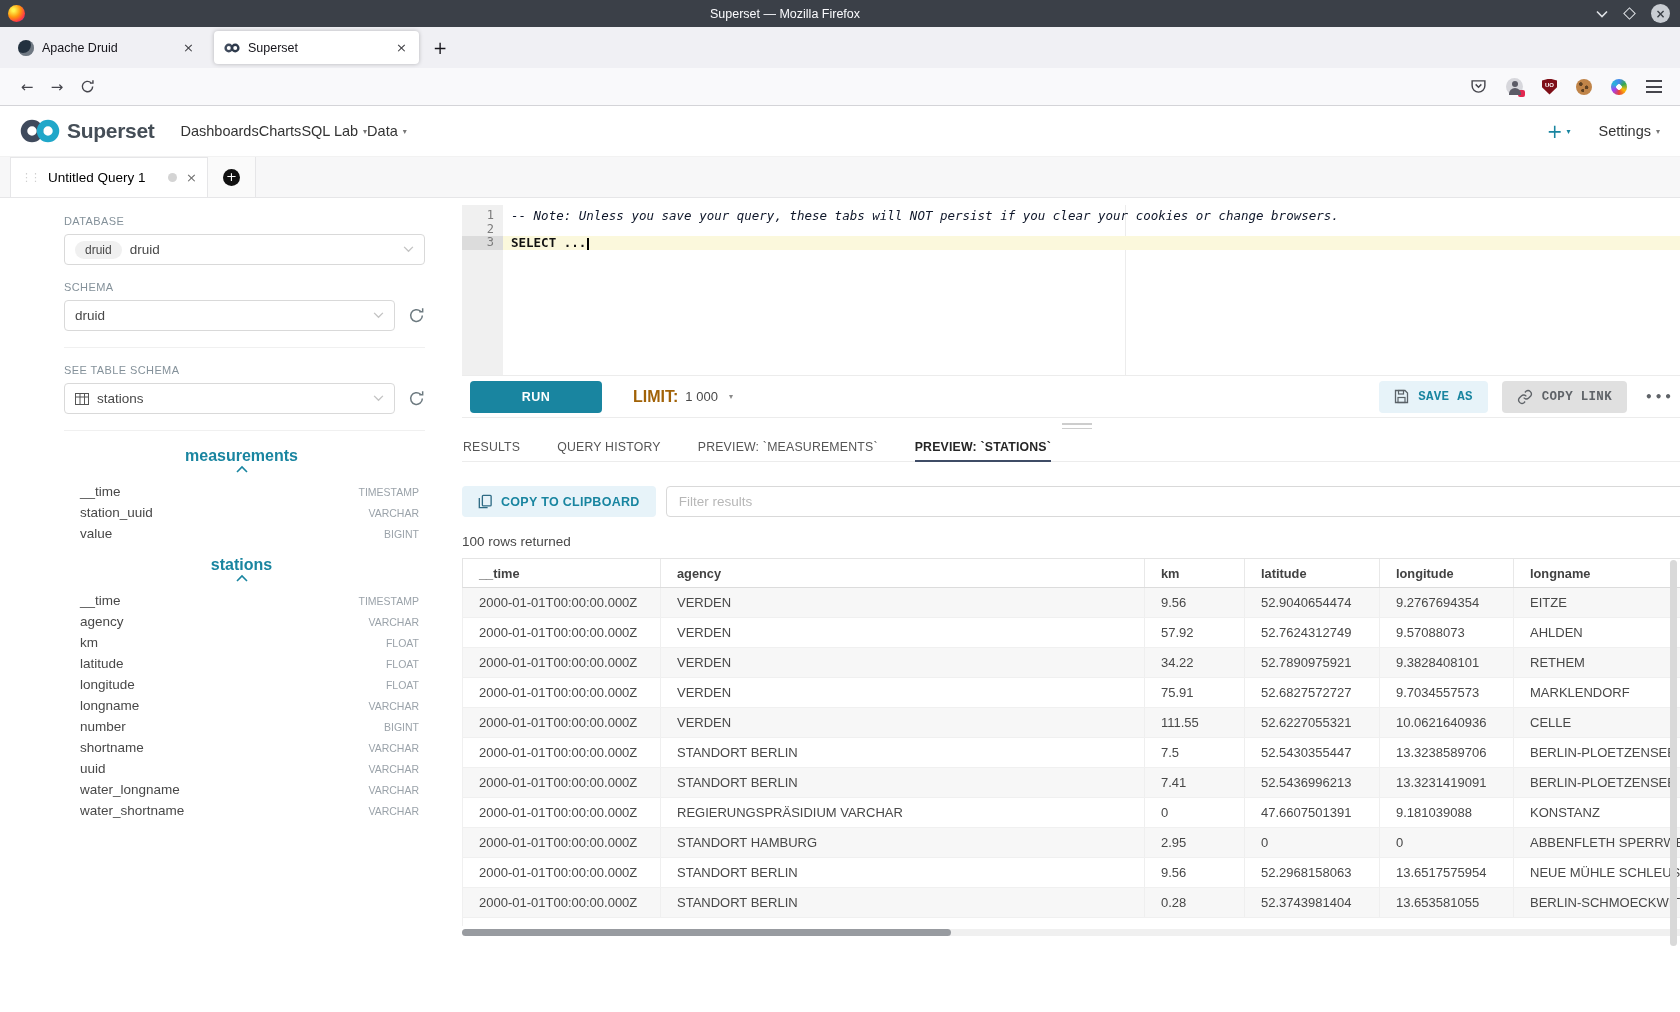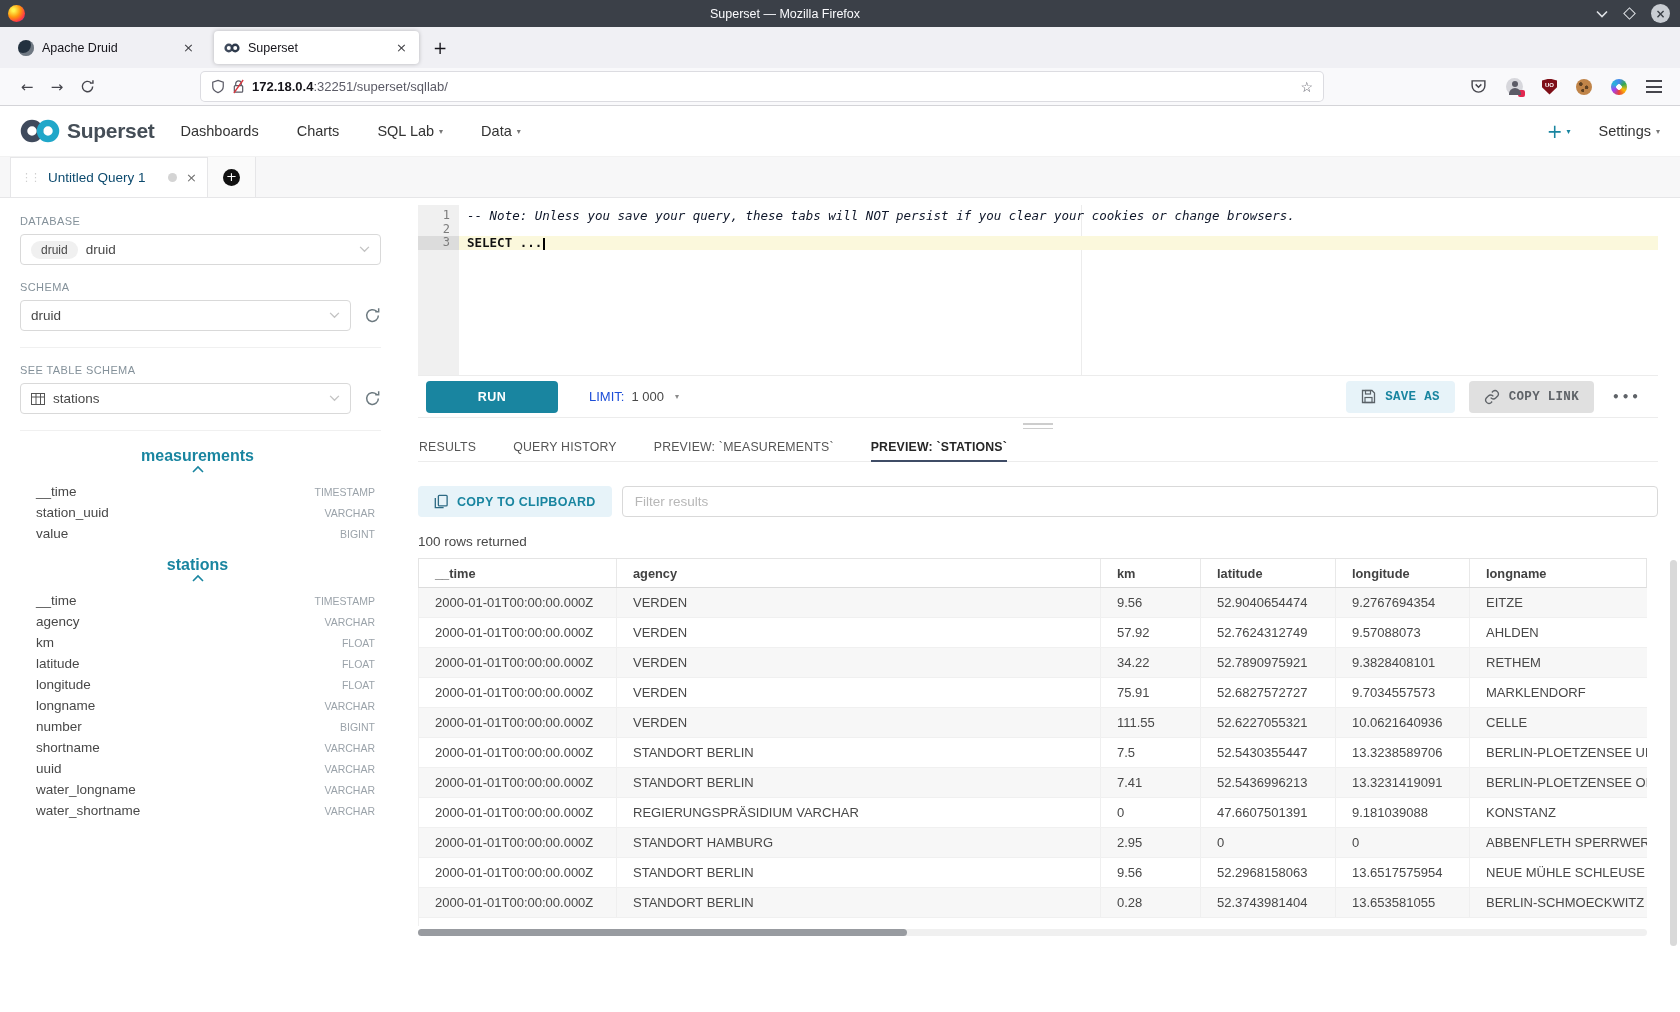--- a/index.html
+++ b/index.html
@@ -51,40 +51,40 @@
   .persona-ico::before { content:""; position:absolute; left:5.5px; top:3px; width:6px; height:6px; border-radius:50%; background:#5b5b66; }
   .persona-ico::after { content:""; position:absolute; left:2.5px; top:10px; width:12px; height:7px; border-radius:6px 6px 0 0; background:#5b5b66; }
   .persona-badge { position:absolute; right:-2px; bottom:-2px; width:7px; height:7px; background:#e22850; border-radius:2px; }
   .hamburger { display:flex; flex-direction:column; gap:3.5px; }
   .hamburger span { width:16px; height:2px; background:#45454c; }
 
   
   .navbar { height:51px; background:#fff; display:flex; align-items:center; padding:0 20px; border-bottom:1px solid #f2f2f2; }
   .brand { display:flex; align-items:center; gap:7px; }
   .brand-name { font-size:21px; font-weight:bold; color:#454e57; letter-spacing:-0.3px; }
-  .nav-items { display:flex; align-items:flex-end; gap:38px; margin-left:26px; }
+  .nav-items { display:flex; align-items:flex-end; margin-left:26px; }
   .nav-item { font-size:14.5px; color:#333; display:flex; align-items:center; gap:5px; }
   .caret { font-size:8px; color:#777; }
   .nav-right { margin-left:auto; display:flex; align-items:center; gap:28px; }
   .plus-btn { color:#1985a0; font-size:19px; display:flex; align-items:center; gap:4px; }
   .plus-btn .caret { color:#1985a0; }
   .settings-btn { font-size:14.5px; color:#333; display:flex; align-items:center; gap:5px; }
 
   
   .querytabs { height:41px; background:#f7f7f8; border-bottom:1px solid #e6e6e8; display:flex; padding-left:10px; }
   .qtab { width:198px; background:#fff; border:1px solid #e6e6e8; border-bottom:none; display:flex; align-items:center; padding:0 10px; gap:9px; }
   .qtab-drag { color:#cfcfcf; font-size:11px; letter-spacing:-2px; }
-  .qtab-label { color:#0c4a6e; font-size:13.5px; flex:1; white-space:nowrap; }
+  .qtab-label { color:#000000; font-size:13.5px; flex:1; white-space:nowrap; }
   .qtab-dot { width:9px; height:9px; border-radius:50%; background:#d4d4d4; flex:none; }
   .qtab-close { color:#6f6f6f; font-size:13px; }
   .qtab-add { width:48px; background:#fafafa; border-right:1px solid #e6e6e8; display:flex; align-items:center; justify-content:center; }
   .qtab-add-circle { width:17px; height:17px; border-radius:50%; background:#111; color:#fff; font-size:13px; line-height:16px; text-align:center; }
 
   
-  .content { display:flex; height:814px; }
+  .content { display:flex; height:814px;padding-left:44px; }
   .sidebar { width:391px; flex:none; padding:17px 10px 0 20px; }
   .main { flex:1; padding:7px 22px 0 27px; }
 
   
   .sb-label { font-size:11px; color:#84919a; letter-spacing:.4px; margin-bottom:7px; }
   .sb-row { display:flex; align-items:center; margin-bottom:16px; }
   .select-box { flex:1; height:31px; border:1px solid #d9d9d9; border-radius:4px; display:flex; align-items:center; padding:0 10px; gap:8px; background:#fff; }
   .db-pill { background:#f0f0f0; border-radius:10px; padding:2px 10px; font-size:12px; color:#484848; }
   .select-value { font-size:13.5px; color:#484848; }
   .select-chev { margin-left:auto; }
@@ -107,21 +107,21 @@
   .code-line { height:13.5px; line-height:13.5px; padding-left:8px; white-space:pre; position:relative; }
   .comment-line { color:#0f172a; font-style:italic; }
   .active-line { background:#fbf8dc; font-weight:bold; }
   .cursor { display:inline-block; width:2px; height:12px; background:#000; vertical-align:middle; margin-left:1px; }
 
   
   .toolbar { height:42px; display:flex; align-items:center; border-bottom:1px solid #ececec; padding:0 13px 0 8px; }
   .run-btn { width:132px; height:32px; background:#1985a0; border-radius:4px; color:#fff; font-size:12.5px; font-weight:bold;
     letter-spacing:.5px; display:flex; align-items:center; justify-content:center; }
   .limit-group { display:flex; align-items:center; margin-left:31px; gap:7px; }
-  .limit-label { font-size:13px; color:#1d4ed8; font-weight:normal; }
+  .limit-label { font-size:16px; color:#a16207; font-weight:bold; }
   .limit-value { font-size:13px; color:#484848; }
   .limit-caret { font-size:8px; color:#8a8a8a; margin-left:4px; }
   .toolbar-right { margin-left:auto; display:flex; align-items:center; gap:14px; }
   .tb-btn { height:32px; border-radius:4px; display:flex; align-items:center; gap:9px; padding:0 15px;
     font-size:12.5px; font-weight:bold; letter-spacing:.3px;font-family:Liberation Mono, monospace; }
   .saveas-btn { background:#e7f3f9; color:#1985a0; }
   .copylink-btn { background:#e0e0e0; color:#5f6368;justify-content:space-between; }
   .more-dots { color:#5f6368; font-size:12px; font-weight:bold; letter-spacing:2px; padding:0 4px; }
 
   .pane-divider { height:14px; position:relative; }
@@ -196,32 +196,20 @@
     <span class="newtab-btn ico">+</span>
   </div>
 
   <div class="urlbar">
     <span class="nav-ico ico">←</span>
     <span class="nav-ico ico">→</span>
     <svg width="15" height="15" viewBox="0 0 16 16" style="margin:0 8px">
       <path d="M13.5 8a5.5 5.5 0 1 1-1.7-3.95" fill="none" stroke="#45454c" stroke-width="1.5"></path>
       <path d="M13.8 1.2v3.2h-3.2" fill="none" stroke="#45454c" stroke-width="1.5"></path>
     </svg>
-    <div class="url-field">
-      <svg width="14" height="15" viewBox="0 0 16 16">
-        <path d="M8 1l6 2v5c0 4-3 6-6 7-3-1-6-3-6-7V3z" fill="none" stroke="#5b5b66" stroke-width="1.4"></path>
-      </svg>
-      <svg width="13" height="15" viewBox="0 0 14 16">
-        <path d="M4 7V5a3 3 0 0 1 6 0v2" fill="none" stroke="#5b5b66" stroke-width="1.3"></path>
-        <rect x="2.5" y="7" width="9" height="7" rx="1" fill="none" stroke="#5b5b66" stroke-width="1.3"></rect>
-        <line x1="2" y1="15" x2="12" y2="1" stroke="#d7373f" stroke-width="1.4"></line>
-      </svg>
-      <span class="url-text"><span class="url-host">172.18.0.4</span><span>:32251/superset/sqllab/</span></span>
-      <span class="url-star ico">☆</span>
-    </div>
     <div class="ext-icons">
       <svg width="17" height="17" viewBox="0 0 24 24">
         <path d="M3 4h18v7a9 9 0 0 1-18 0z" fill="none" stroke="#45454c" stroke-width="2"></path>
         <path d="M8 9l4 4 4-4" fill="none" stroke="#45454c" stroke-width="2"></path>
       </svg>
       <span class="persona-ico">
           <span class="persona-badge"></span>
         </span>
       <span class="uo-shield">UO</span>
       <span class="cookie-ico"></span>

